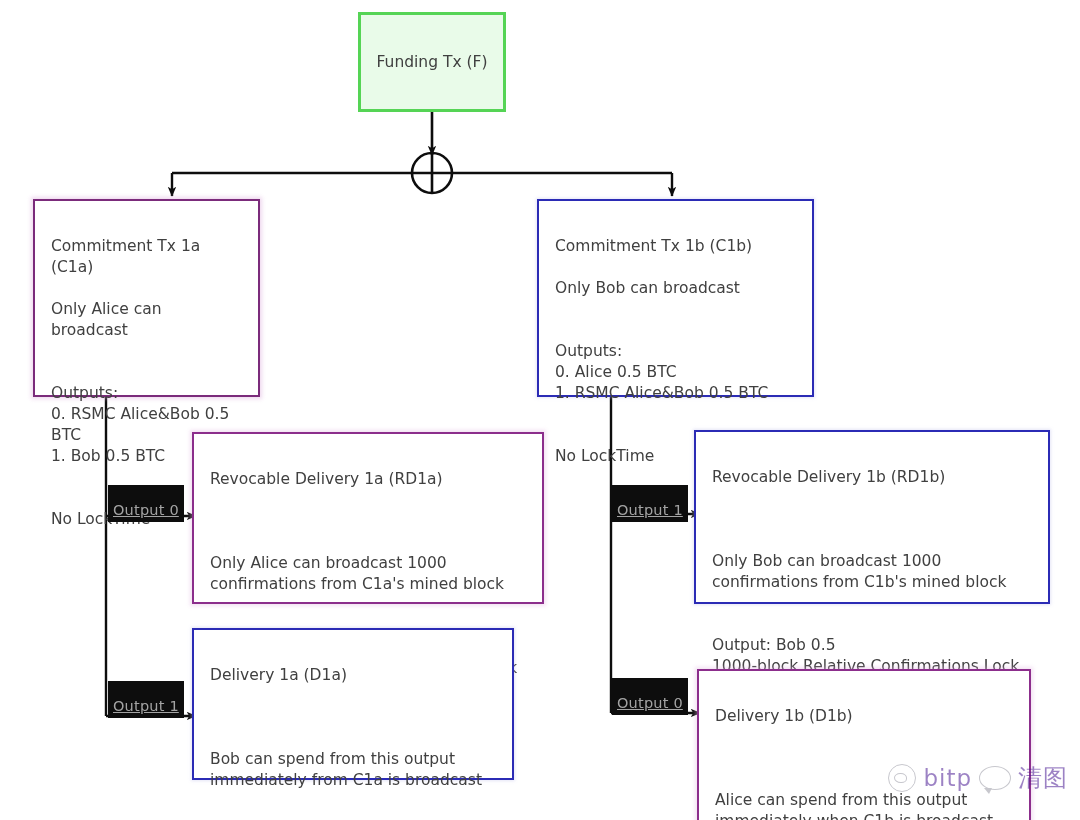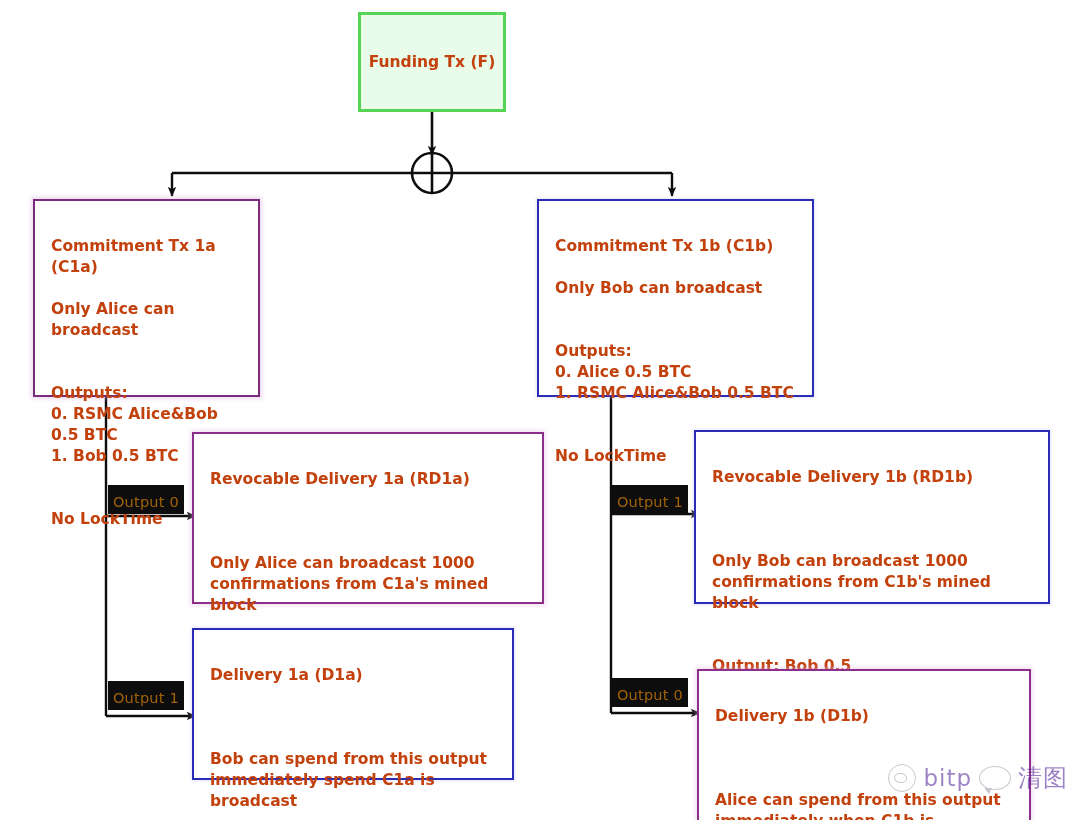--- a/index.html
+++ b/index.html
@@ -19,23 +19,22 @@
   }
   .node {
     position: absolute;
     box-sizing: border-box;
     background: #ffffff;
     border-style: solid;
     border-width: 2px;
     padding: 14px 16px 12px 16px;
     font-size: 15.5px;
     line-height: 21px;
-    color: #c2410c;
+    color: #404040;
     white-space: pre-line;
-    font-weight: bold;
   }
   .node.funding {
     border-color: #55d455;
     background: #e9fbe9;
     border-width: 3px;
     display: flex;
     align-items: center;
     justify-content: center;
     padding: 0;
     text-align: center;
@@ -63,26 +62,27 @@
     position: absolute;
     left: 0;
     top: 0;
     width: 1080px;
     height: 820px;
     pointer-events: none;
   }
   .port-label {
     position: absolute;
     background: #0d0d0d;
-    color: #a16207;
+    color: #a3a3a3;
     font-size: 14.5px;
     line-height: 19px;
-    padding: 8px 5px 2px 5px;
+    padding: 16px 5px 2px 5px;
     letter-spacing: 0.2px;
     white-space: nowrap;
+    text-decoration: underline;
   }
   #watermark {
     position: absolute;
     right: 12px;
     bottom: 26px;
     display: flex;
     align-items: center;
     gap: 7px;
     opacity: 0.55;
     color: #4c1d95;
@@ -205,21 +205,21 @@
     <span>confirmations from C1b's mined block</span>
     <span class="blank"></span>
     <span>Output: Bob 0.5</span>
     <span>1000-block Relative Confirmations Lock</span>
   </div>
 
   <div class="node blue" style="left:192px; top:628px; width:322px; height:152px;">
     <span class="title">Delivery 1a (D1a)</span>
     <span class="blank"></span>
     <span>Bob can spend from this output</span>
-    <span>immediately spend C1a is broadcast</span>
+    <span>immediately from C1a is broadcast</span>
     <span class="blank"></span>
     
     
   </div>
 
   <div class="node purple-dark" style="left:697px; top:626px; width:334px; height:174px;margin-top:43px;">
     <span class="title">Delivery 1b (D1b)</span>
     <span class="blank"></span>
     <span>Alice can spend from this output</span>
     <span>immediately when C1b is broadcast</span>

